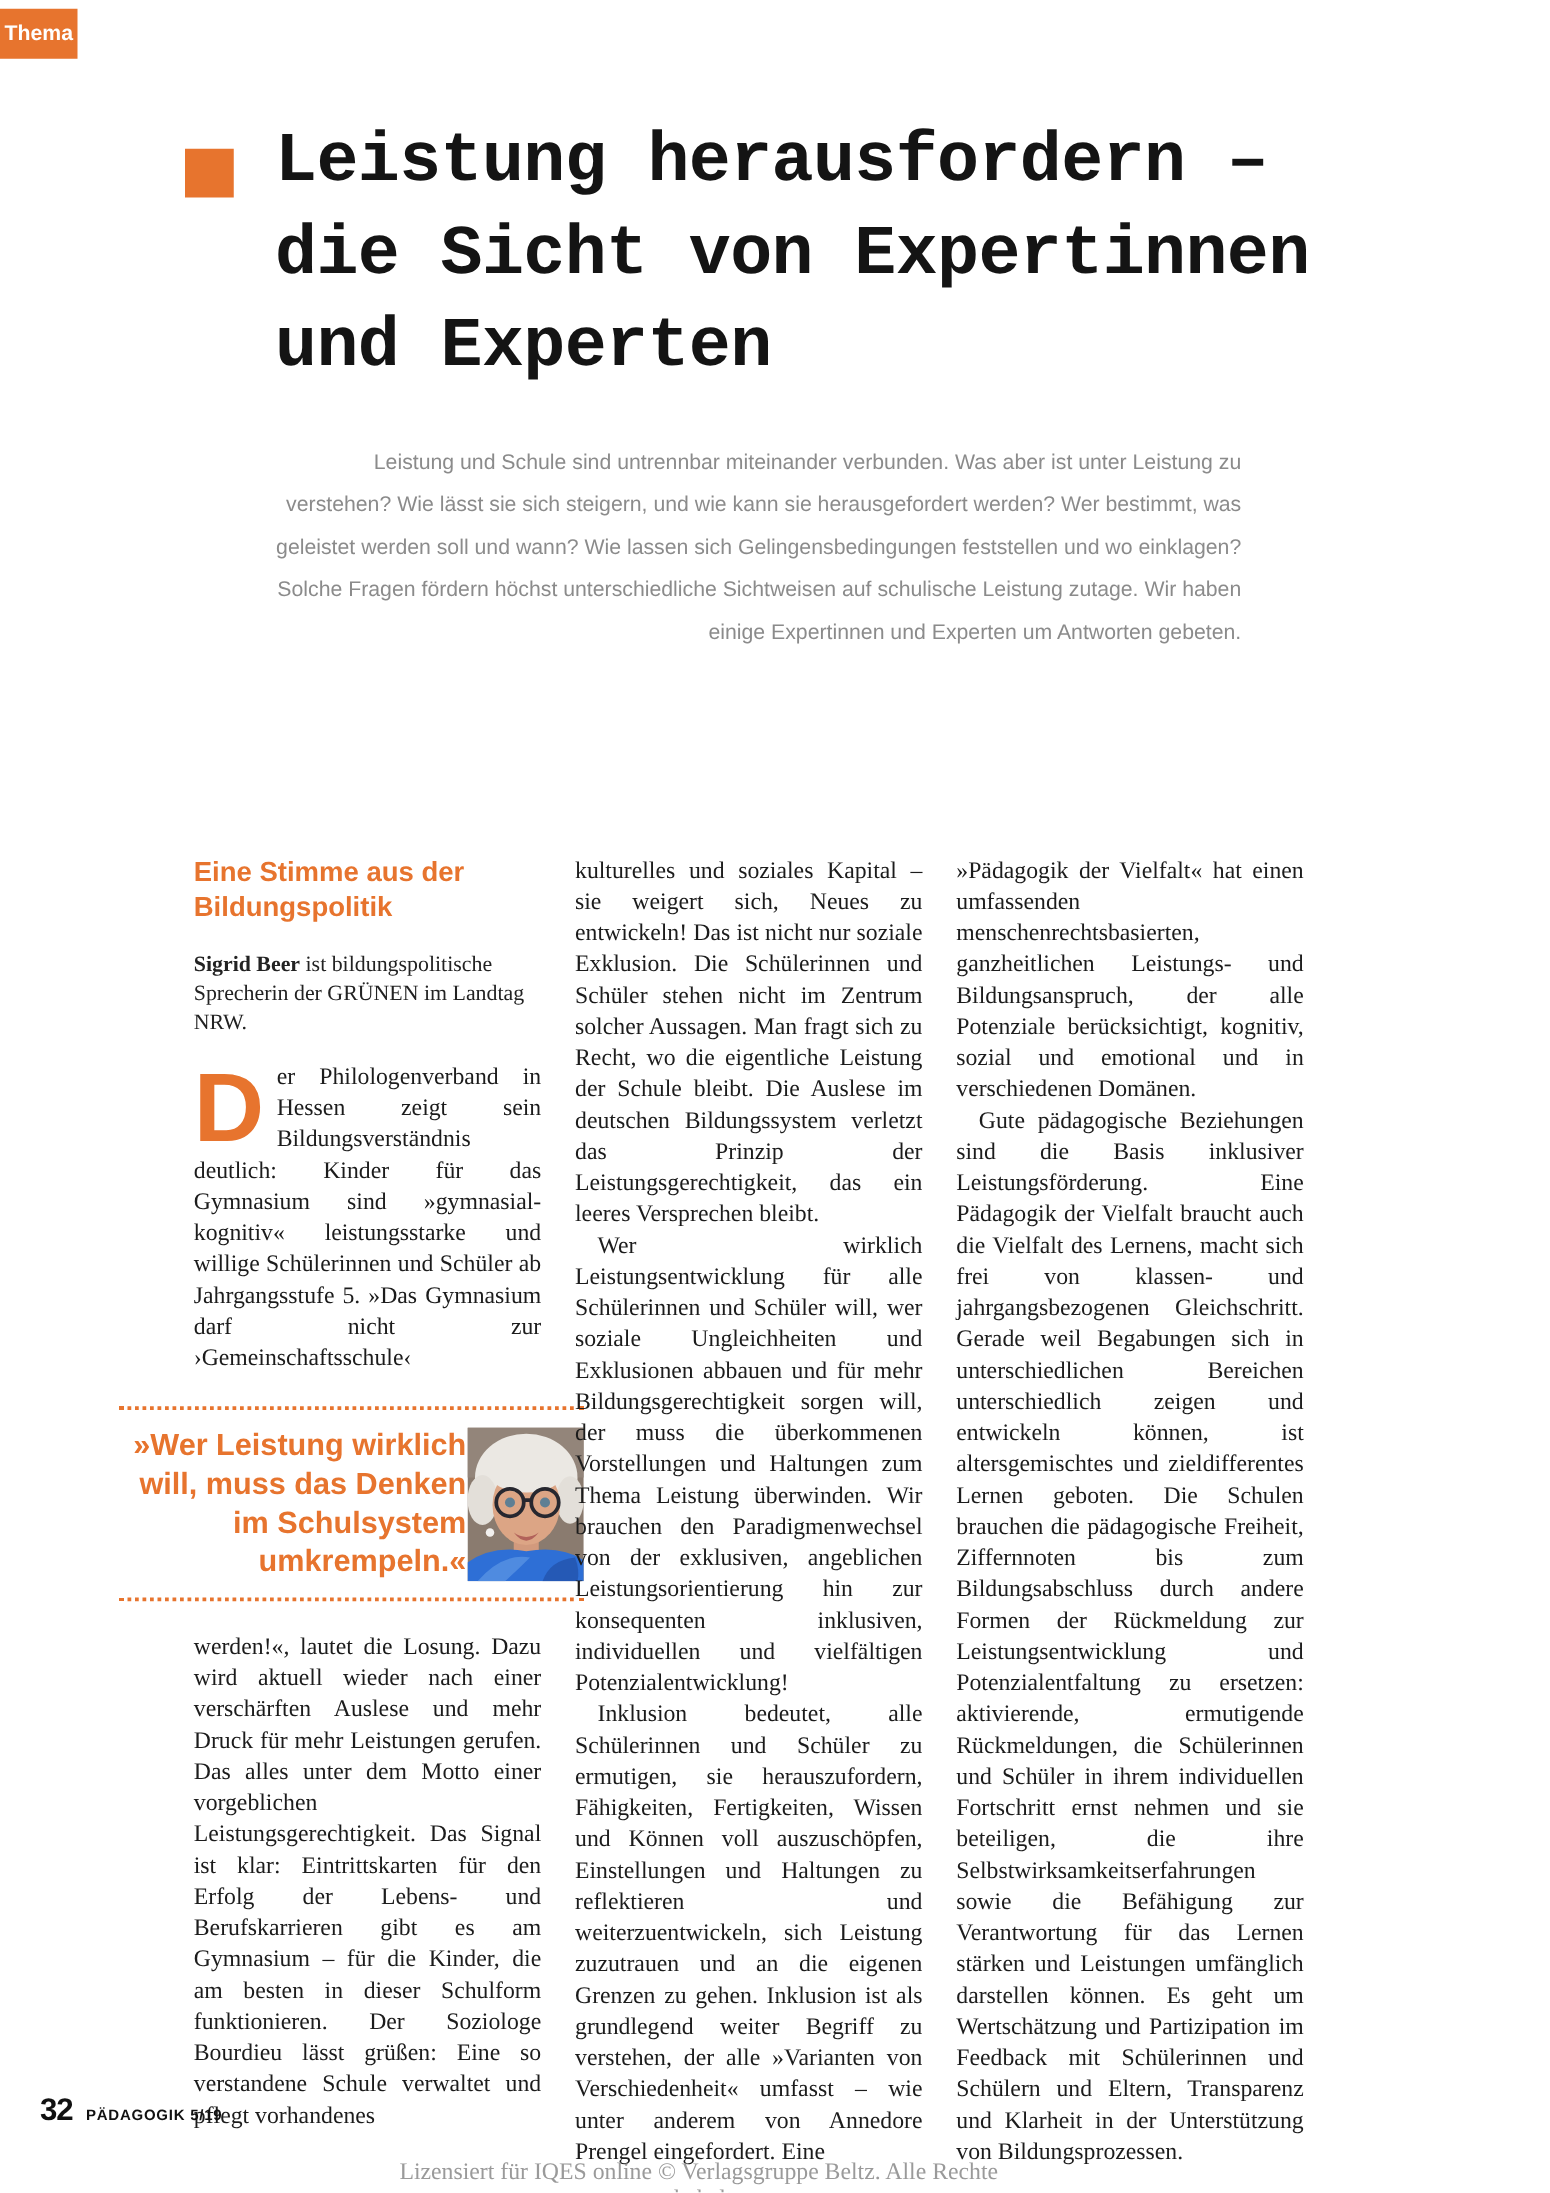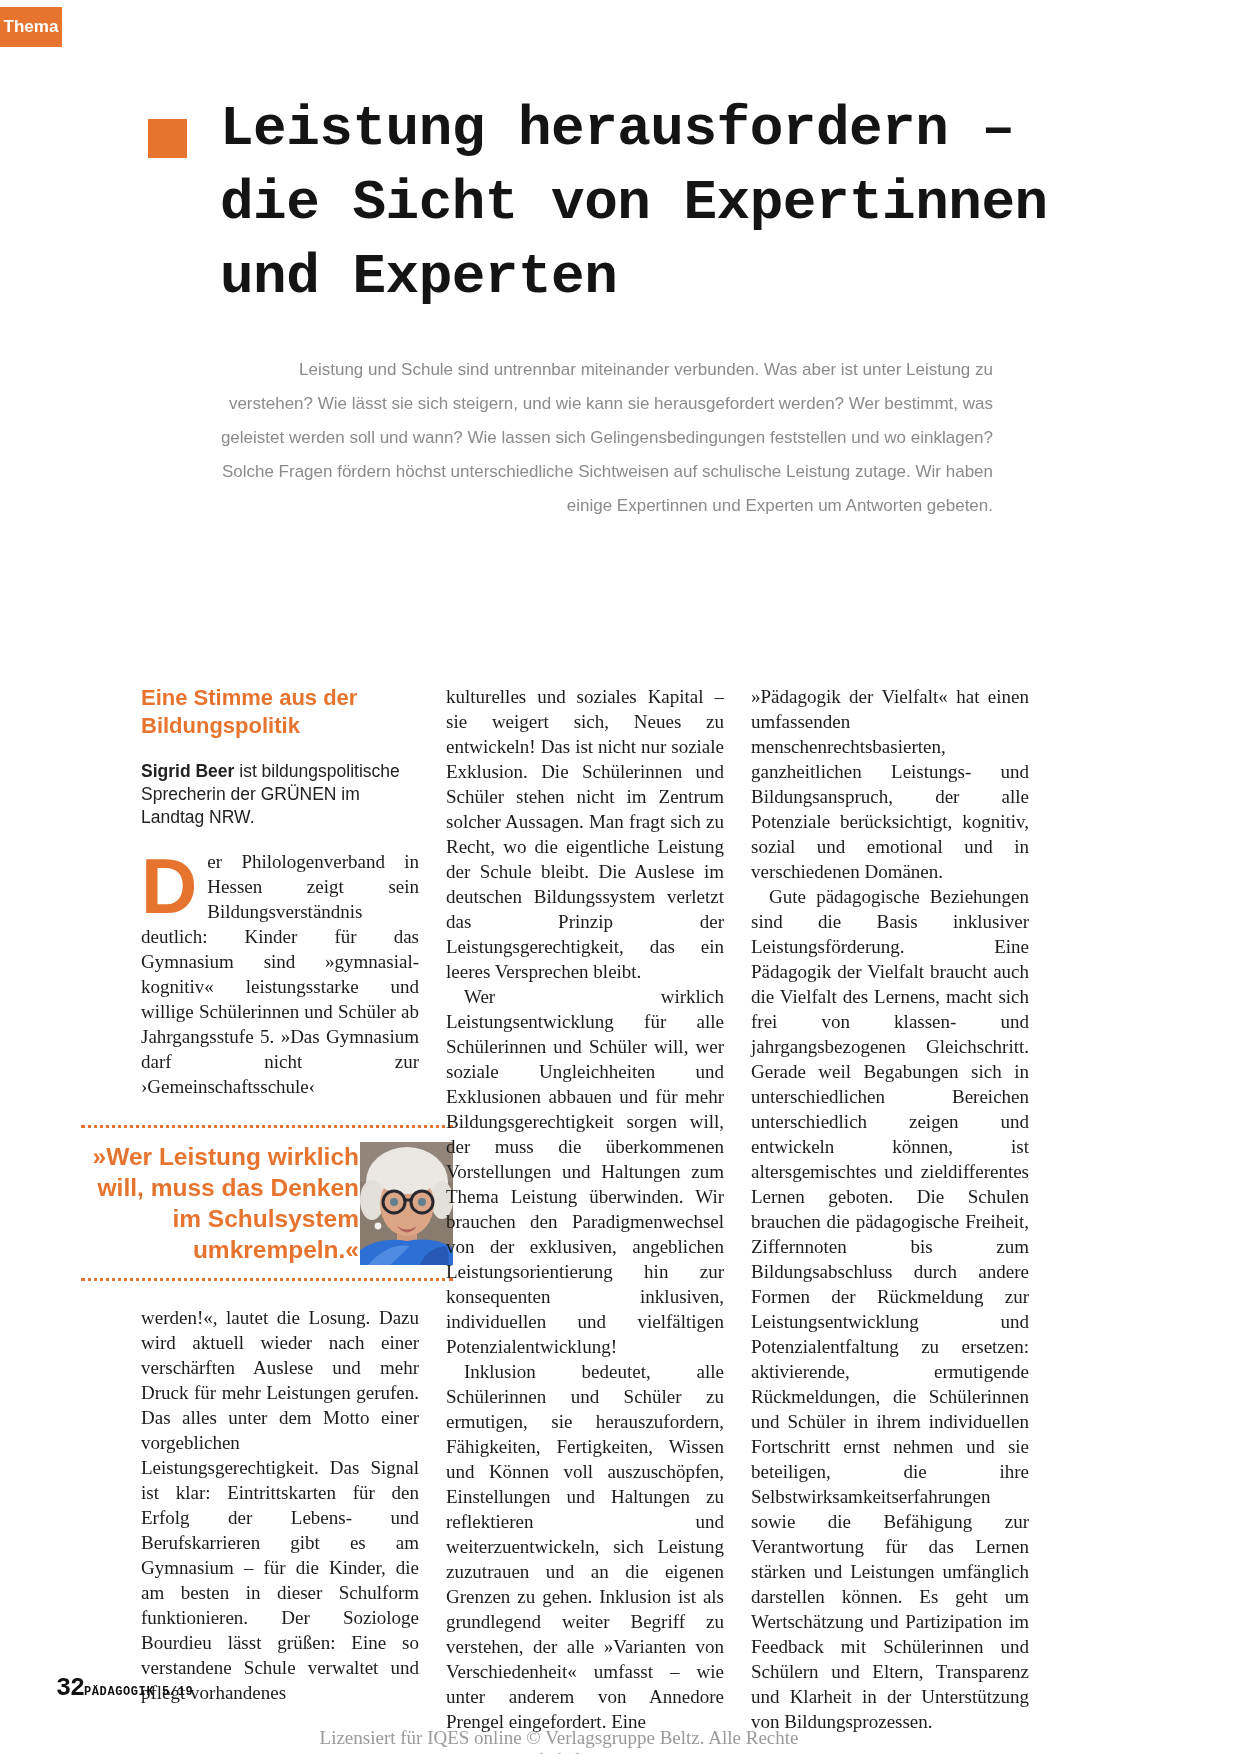--- a/index.html
+++ b/index.html
@@ -43,33 +43,33 @@
   }
   
   .intro{
     position:absolute;left:218px;top:336px;width:775px;
     font-family:"Liberation Sans", sans-serif;
     font-size:17px;line-height:34px;color:var(--intro-gray);
     text-align:right;
   }
   
   .columns{
-    position:absolute;left:141px;top:684px;width:888px;
+    position:absolute;left:155px;top:684px;width:888px;
     display:grid;grid-template-columns:278px 278px 278px;gap:0 27px;
   }
   .col{font-size:19px;line-height:25px;text-align:justify;hyphens:auto;}
   .col p{margin:0;}
   .section-heading{
     margin:0 0 20px 0;
     font-family:"Liberation Sans", sans-serif;
     font-weight:bold;font-size:22px;line-height:28px;
     color:var(--accent);white-space:pre-line;text-align:left;
   }
   .author-byline{
-    font-family:Liberation Sans, sans-serif;
+    font-family:Liberation Serif, serif;
     font-size:17.5px;line-height:23px;color:#222;
     text-align:left;margin:0 0 20px 0 !important;
   }
   .author-name{font-weight:bold;}
   .drop-cap{
     float:left;
     font-family:"Liberation Sans", sans-serif;
     font-weight:bold;font-size:78px;line-height:62px;
     color:var(--accent);
     padding:6px 10px 0 0;
@@ -86,23 +86,23 @@
   }
   .pull-quote{
     flex:1 1 auto;
     font-family:"Liberation Sans", sans-serif;
     font-weight:bold;font-size:24.5px;line-height:31px;
     color:var(--accent);text-align:right;white-space:pre-line;
   }
   .portrait{flex:0 0 auto;width:93px;height:123px;display:block;}
   
   .footer-pageinfo{
-    position:absolute;left:56px;top:1674px;
-    display:flex;align-items:baseline;
-    font-family:Liberation Mono, monospace;color:#111;
+    position:absolute;left:32px;top:1674px;
+    display:flex;align-items:baseline;gap:11px;
+    font-family:Liberation Sans, sans-serif;color:#111;
   }
   .footer-page-number{font-weight:bold;font-size:25px;letter-spacing:-1px;}
   .footer-magazine{font-weight:bold;font-size:12px;letter-spacing:0.6px;}
   .footer-license{
     position:absolute;left:278px;top:1679px;width:562px;
     font-family:"Liberation Serif", serif;
     font-size:19px;color:var(--license-gray);text-align:center;margin-top:48px;
   }
 </style>
 </head>

